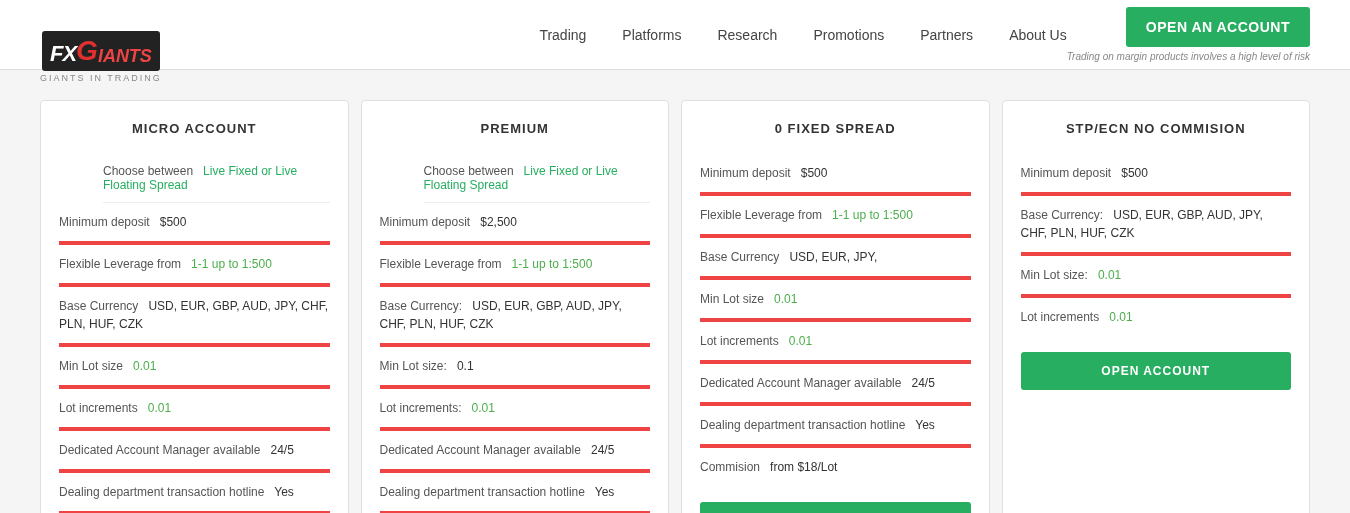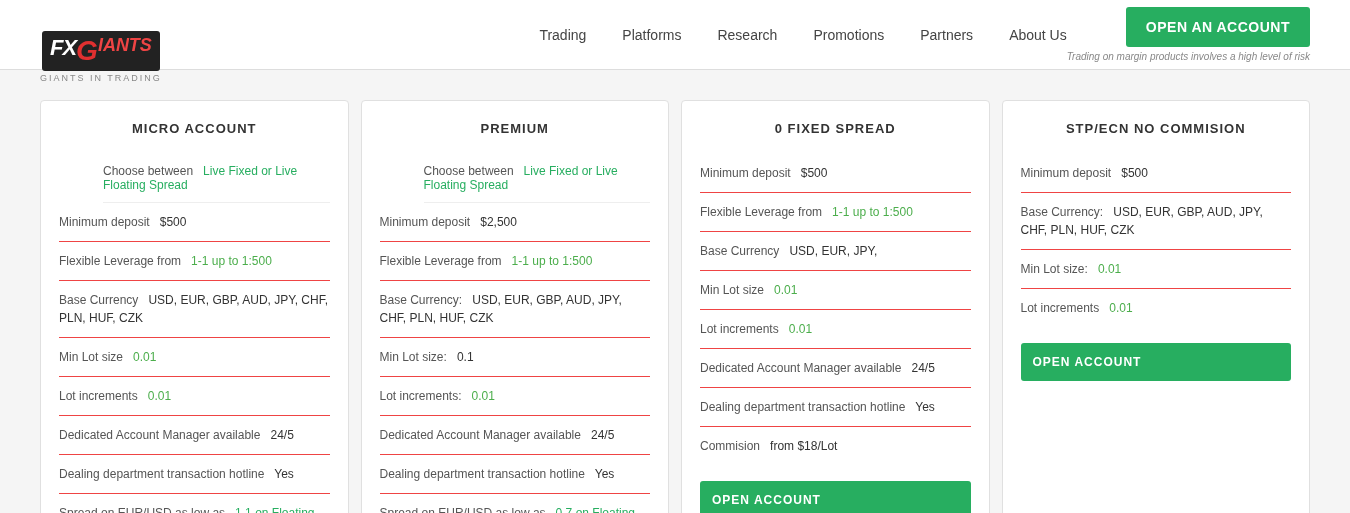--- a/index.html
+++ b/index.html
@@ -16,21 +16,21 @@
       position: relative;
     }
     .logo-area {
       display: flex;
       flex-direction: column;
       align-items: center;
       margin-right: 200px;
     }
     .logo-box {
       display: flex;
-      align-items: flex-start;
+      align-items: flex-end;
       background: #222;
       padding: 4px 8px;
       border-radius: 3px;
       margin-top: 44px;
     }
     .logo-fx {
       color: #fff;
       font-weight: 900;
       font-size: 22px;
       font-style: italic;
@@ -114,21 +114,21 @@
       font-weight: bold;
       color: #333;
       letter-spacing: 1px;
       text-transform: uppercase;
       margin-bottom: 18px;
       padding-bottom: 10px;
     }
     .card-row {
       margin-bottom: 10px;
       padding-bottom: 10px;
-      border-bottom: 1px solid #ef4444;
+      border-bottom: 4px solid #ef4444;
       font-size: 12px;
       line-height: 1.5;
     }
     .card-row:last-of-type { border-bottom: none; }
     .row-label {
       color: #555;
       font-size: 12px;
     }
     .row-value {
       color: #4cae4c;
@@ -149,21 +149,21 @@
       color: #fff;
       border: none;
       padding: 12px;
       font-size: 12px;
       font-weight: bold;
       cursor: pointer;
       border-radius: 3px;
       text-transform: uppercase;
       letter-spacing: 1px;
       margin-top: 16px;
-      text-align: left;
+      text-align: center;
     }
 
     .choose-between-row {
       margin-bottom: 10px;
       padding-bottom: 10px;
       border-bottom: 1px solid #eee;
       font-size: 12px;
       margin-left: 44px;
     }
   </style>

